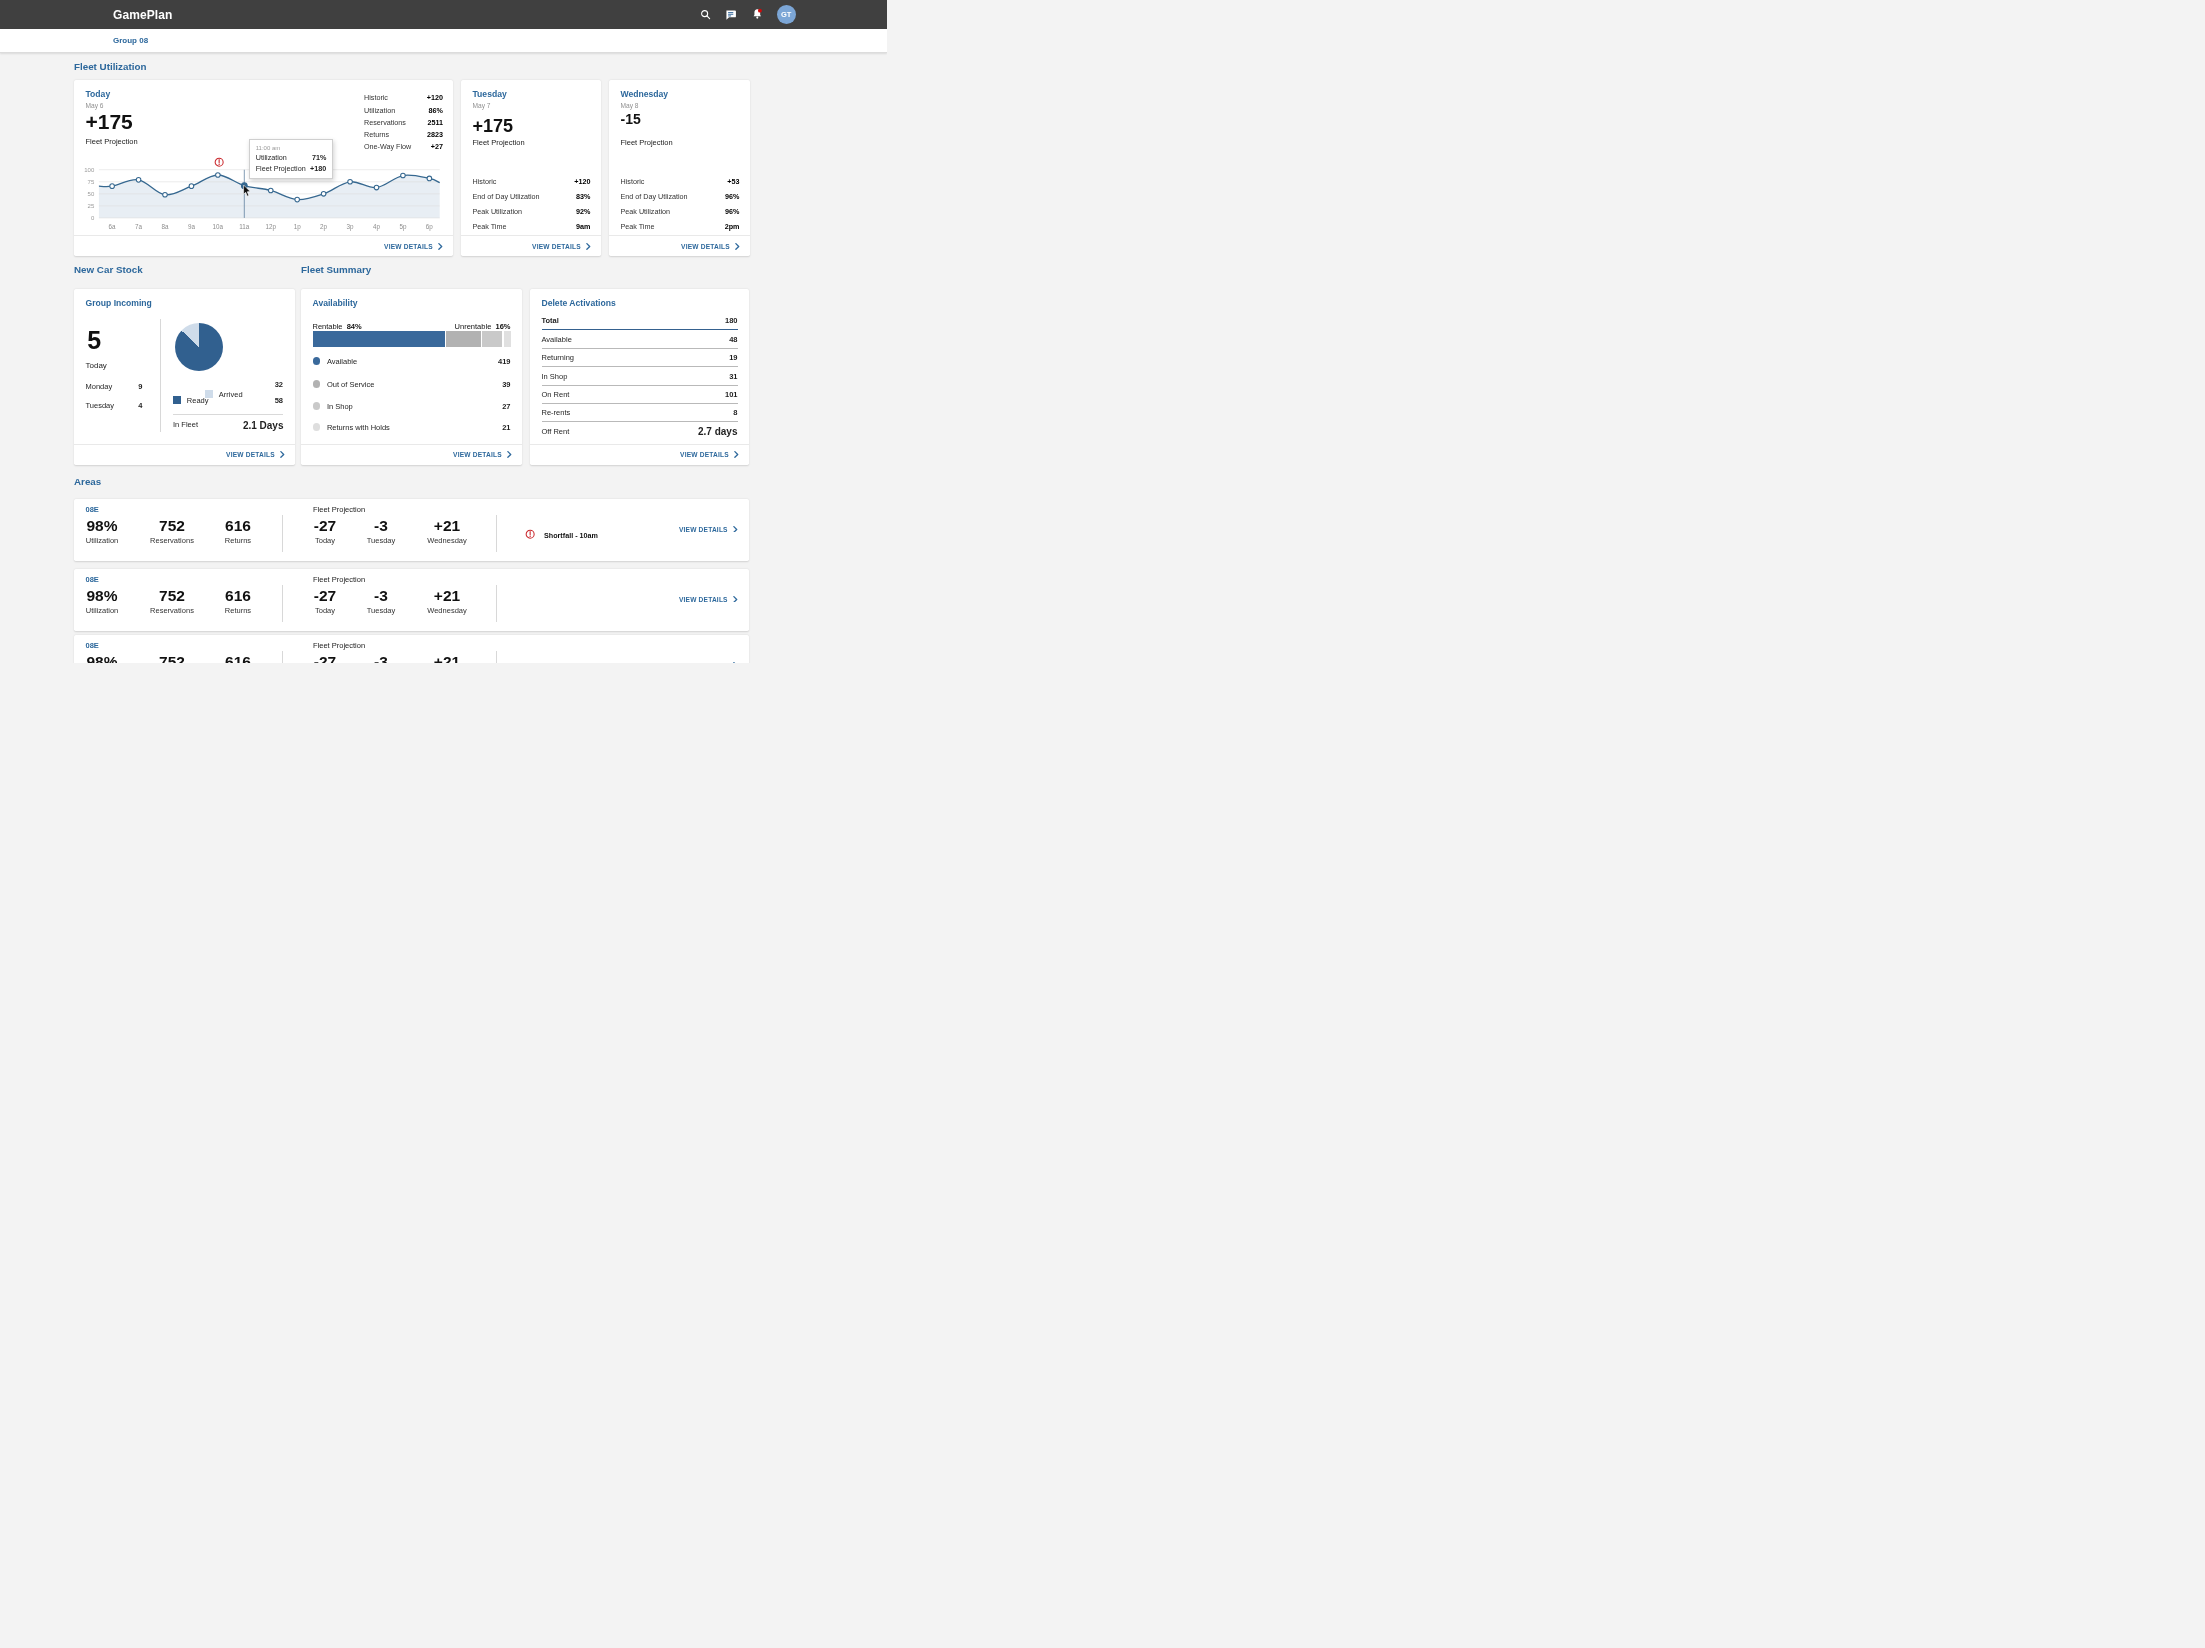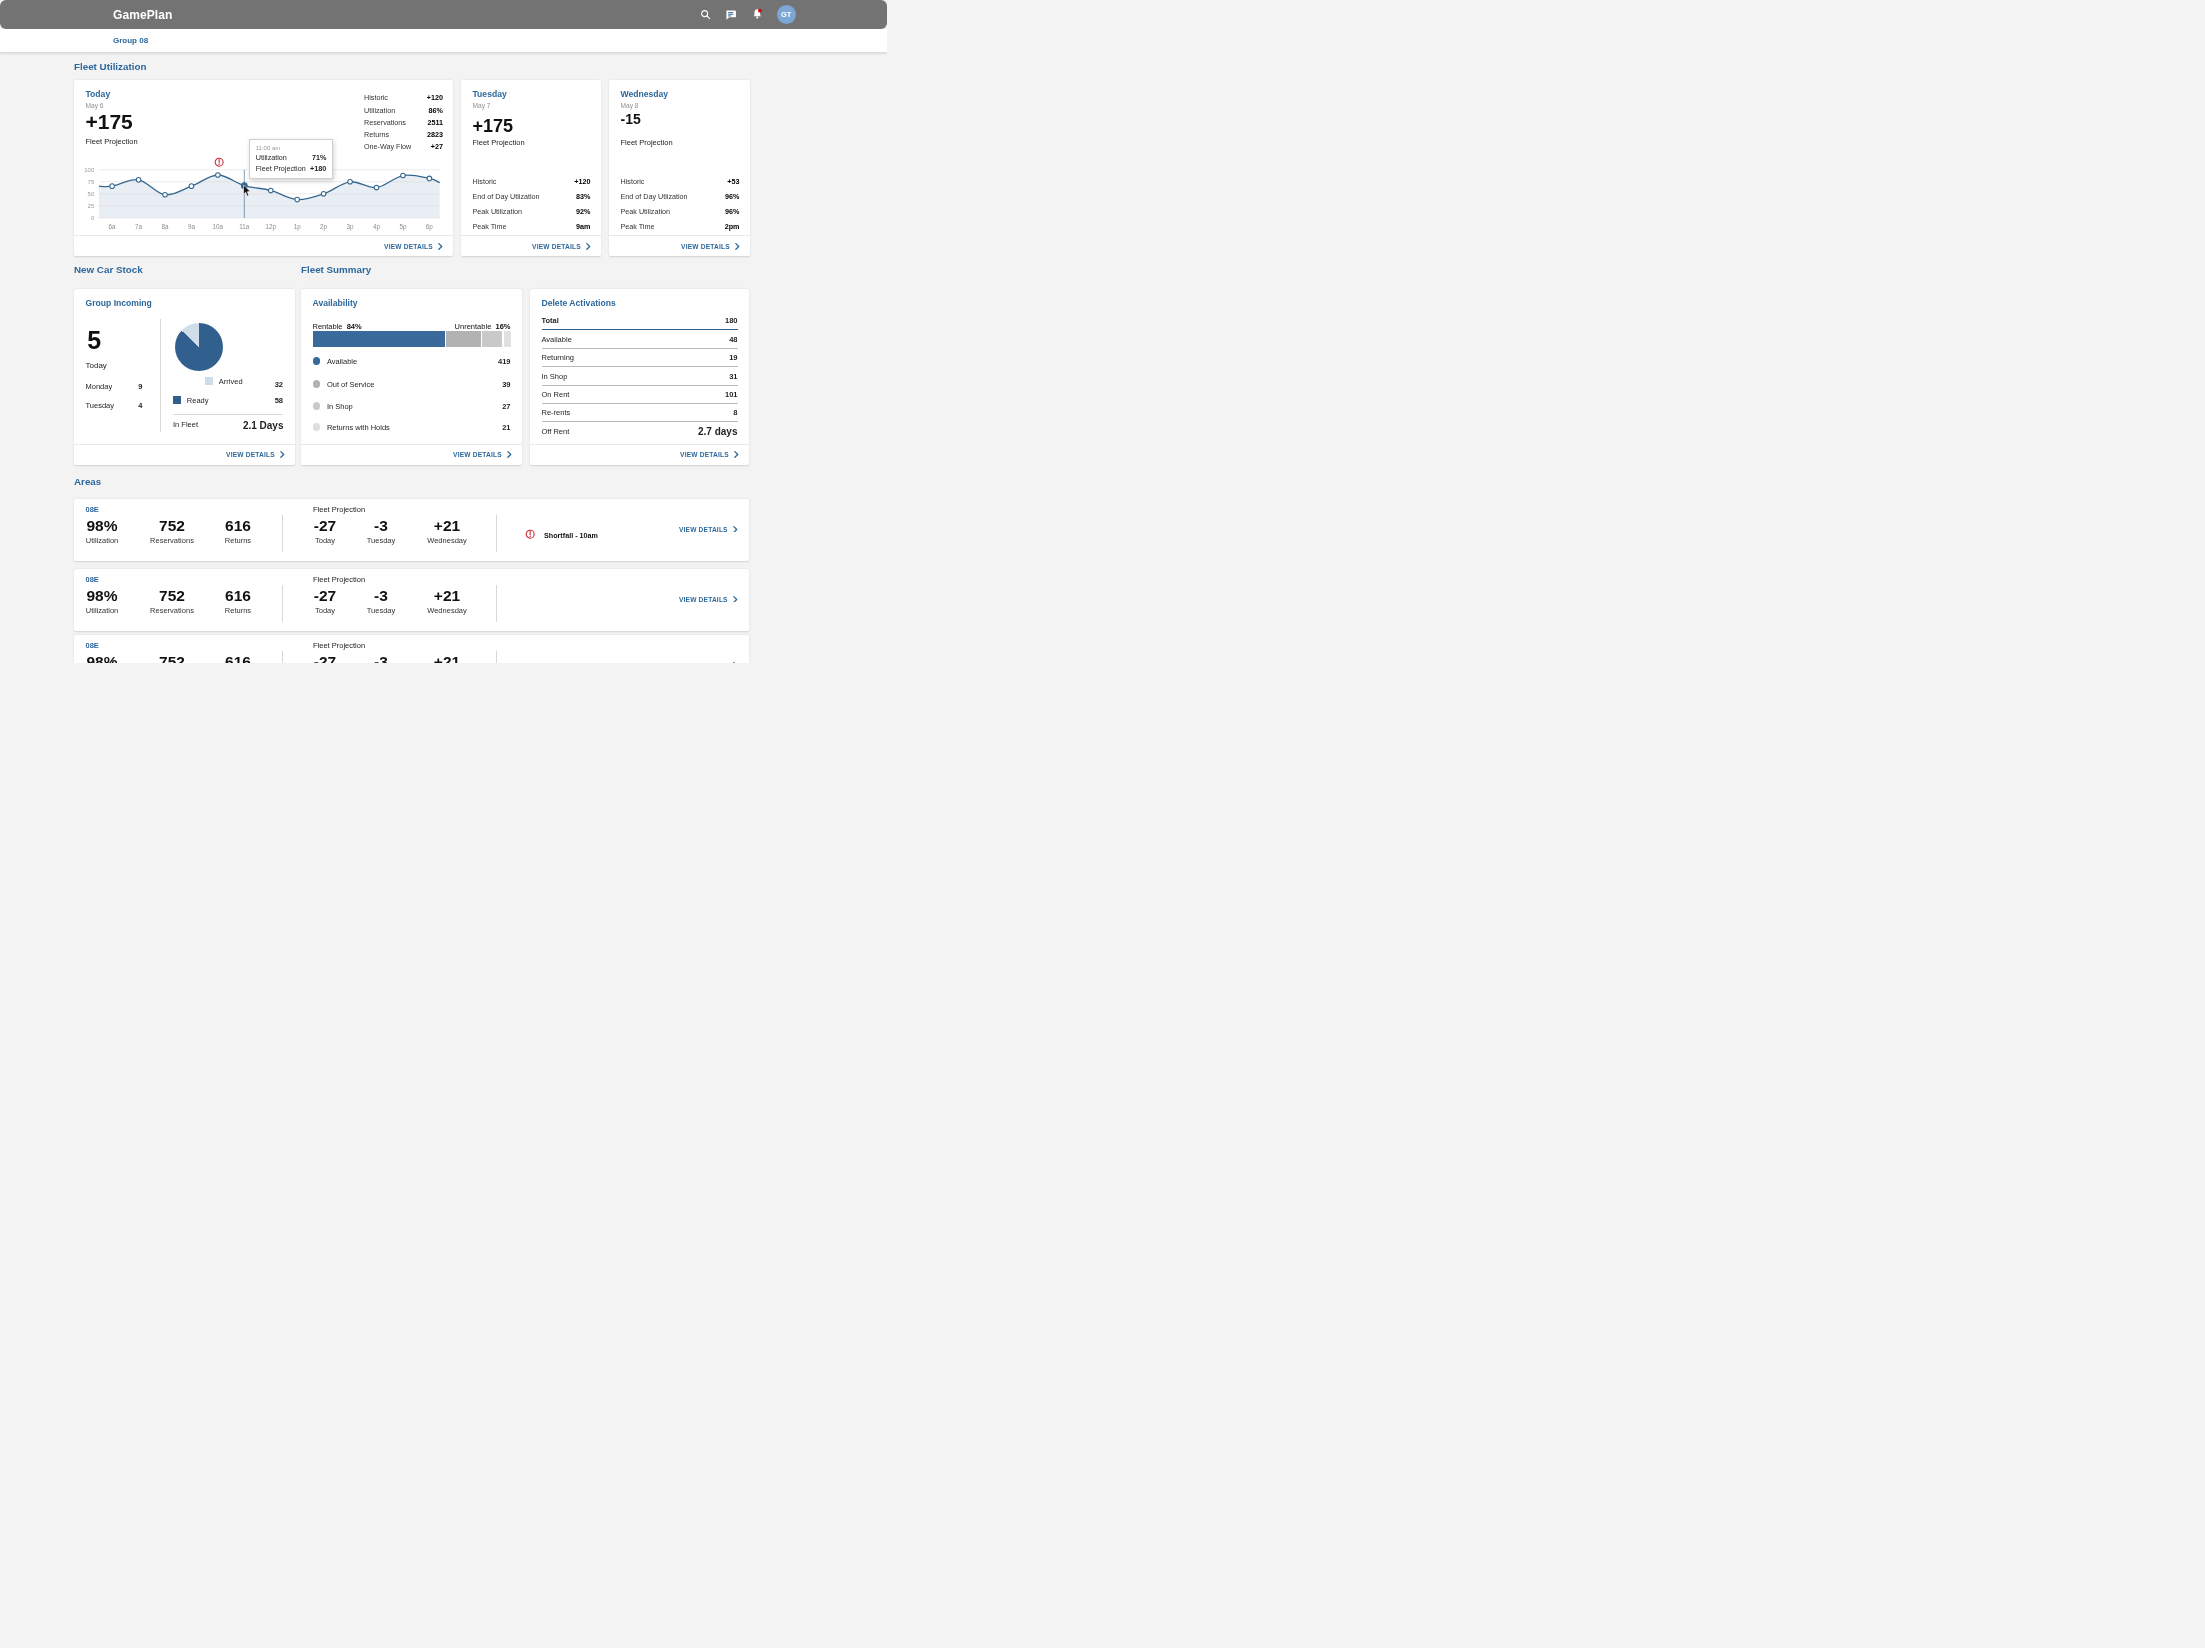--- a/index.html
+++ b/index.html
@@ -1,18 +1,18 @@
 <!DOCTYPE html>
 <html style="font-size:9.2px"><head>
 <meta charset="utf-8">
 <style>
   * { margin:0; padding:0; box-sizing:border-box; }
   html,body { width:887px; height:663px; overflow:hidden; background:#f3f3f3;
               font-family:"Liberation Sans", sans-serif; color:#1f1f1f; }
-  .topbar { position:relative; height:29px; background:#737373;border-radius:6px; }
+  .topbar { position:relative; height:29px; background:#404040; }
   .brand { position:absolute; left:113px; top:7.5px; color:#ffffff; font-size:12px; font-weight:bold; letter-spacing:0.1px; }
   .topbar-icons { position:absolute; right:91px; top:0; height:29px; display:flex; align-items:center; gap:13.2px; }
   .icon-btn { width:12.6px; height:12.6px; display:flex; align-items:center; justify-content:center; cursor:pointer; position:relative; }
   .avatar { width:19.5px; height:19.5px; border-radius:50%; background:#7ca6d6; color:#fff; font-size:7.5px; font-weight:bold;
             display:flex; align-items:center; justify-content:center; cursor:pointer; }
   .subbar { position:relative; height:23.5px; background:#ffffff; border-bottom:0.6px solid #dcdcdc;
             box-shadow:0 0.6px 1.7px rgba(0,0,0,.10); }
   .subbar-label { position:absolute; left:113px; top:6.9px; color:#2d689c; font-size:8px; font-weight:bold; cursor:pointer; }
 
   .content { position:relative; margin-left:74px; width:675px; height:610px; }
@@ -289,21 +289,21 @@
         <span>Monday</span>
         <b>9</b>
       </div>
     <div class="gi-day-row" style="top:112px;">
         <span>Tuesday</span>
         <b>4</b>
       </div>
     <div class="v-div" style="left:86px; top:30px; height:113px;"></div>
     <div id="incoming-pie" class="pie" style="left: 101px; top: 34px; width: 48px; height: 48px; background: conic-gradient(rgb(49, 96, 143) 0deg, rgb(49, 96, 143) 87%, rgb(207, 220, 234) 87%, rgb(207, 220, 234) 100%);"></div>
 
-    <div class="legend-row" style="left:99px; top:88px;padding-left:32px;">
+    <div class="legend-row" style="left:99px; top:101px;padding-left:32px;">
       <span class="legend-swatch" style="background-color: rgb(207, 220, 234);"></span>
       <span>Arrived</span>
     </div>
     <div class="legend-value" style="right:12px; top:91px;">32</div>
     <div class="legend-row" style="left:99px; top:107px;">
       <span class="legend-swatch" style="background-color: rgb(49, 96, 143);"></span>
       <span>Ready</span>
     </div>
     <div class="legend-value" style="right:12px; top:107px;padding-left:33px;">58</div>
 

